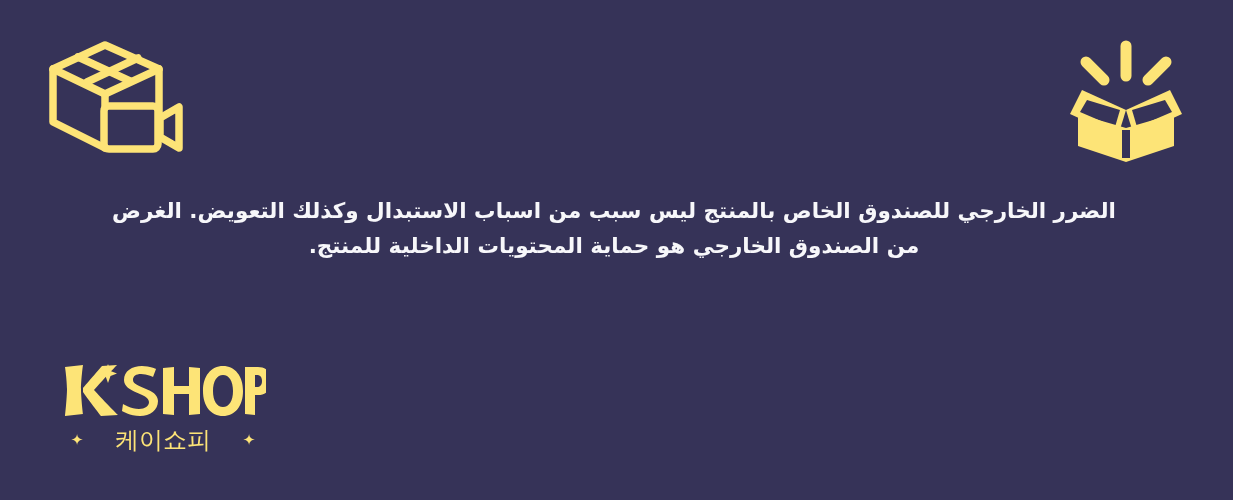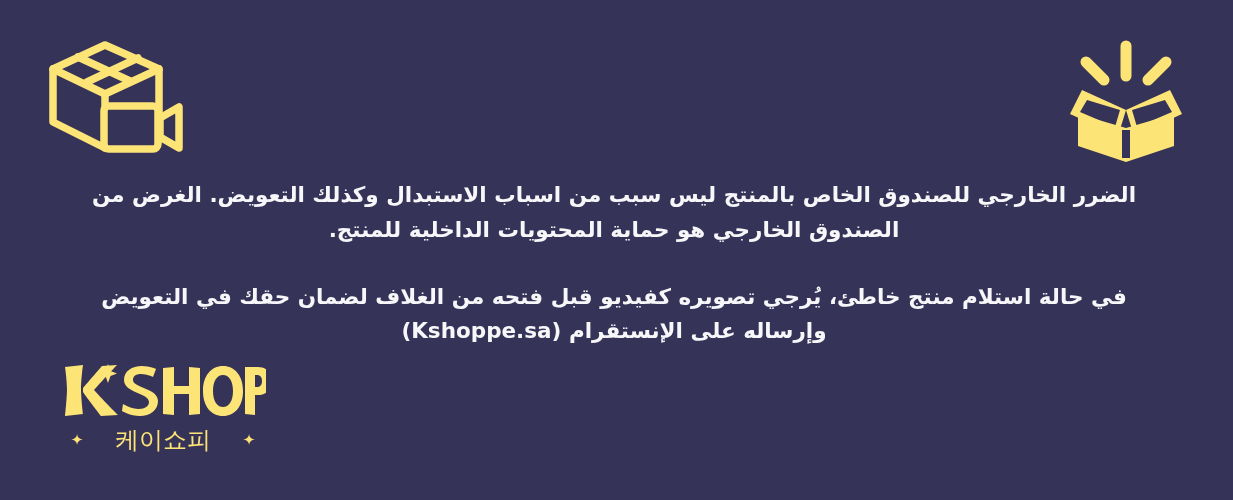--- a/index.html
+++ b/index.html
@@ -54,21 +54,21 @@
     text-align: center;
     direction: rtl;
   }
 
   .paragraph {
     color: #f7f7fa;
     font-size: 21.5px;
     font-weight: 700;
     line-height: 1.62;
     letter-spacing: 0;
-    margin: 0;
+    margin: 16px;
   }
 
   .paragraph.second {
     margin-top: 32px;
   }
 
   
   .logo {
     position: absolute;
     left: 46px;
@@ -140,21 +140,20 @@
       </g>
       <g fill="#363358">
 
         <path d="M70 94 L78 94 L78 122 L70 122 Z"></path>
       </g>
     </svg>
   </div>
 
   <div class="copy">
     <p class="paragraph first">الضرر الخارجي للصندوق الخاص بالمنتج ليس سبب من اسباب الاستبدال وكذلك التعويض. الغرض من الصندوق الخارجي هو حماية المحتويات الداخلية للمنتج.</p>
-    <p class="paragraph second">في حالة استلام منتج خاطئ، يُرجي تصويره كفيديو قبل فتحه من الغلاف لضمان حقك في التعويض وإرساله على الإنستقرام  (Kshoppe.sa)</p>
   </div>
 
   <div class="logo">
     <svg class="logo-wordmark" viewBox="0 0 205 56" xmlns="http://www.w3.org/2000/svg" aria-hidden="true">
       <g fill="#FDE477">
 
         <path d="M4 5 L22 3 C22 3 20 18 20 27 C20 36 22 52 22 52 L4 54 C4 54 6 36 6 27 C6 18 4 5 4 5 Z"></path>
         <path d="M22 26 C22 26 34 12 41 4 L56 3 C56 3 40 20 33 28 C40 36 57 53 57 53 L40 54 C40 54 29 40 22 30 Z"></path>
 
         <path d="M47 2 L49.5 9 L56 11.5 L49.5 14 L47 21 L44.5 14 L38 11.5 L44.5 9 Z"></path>

